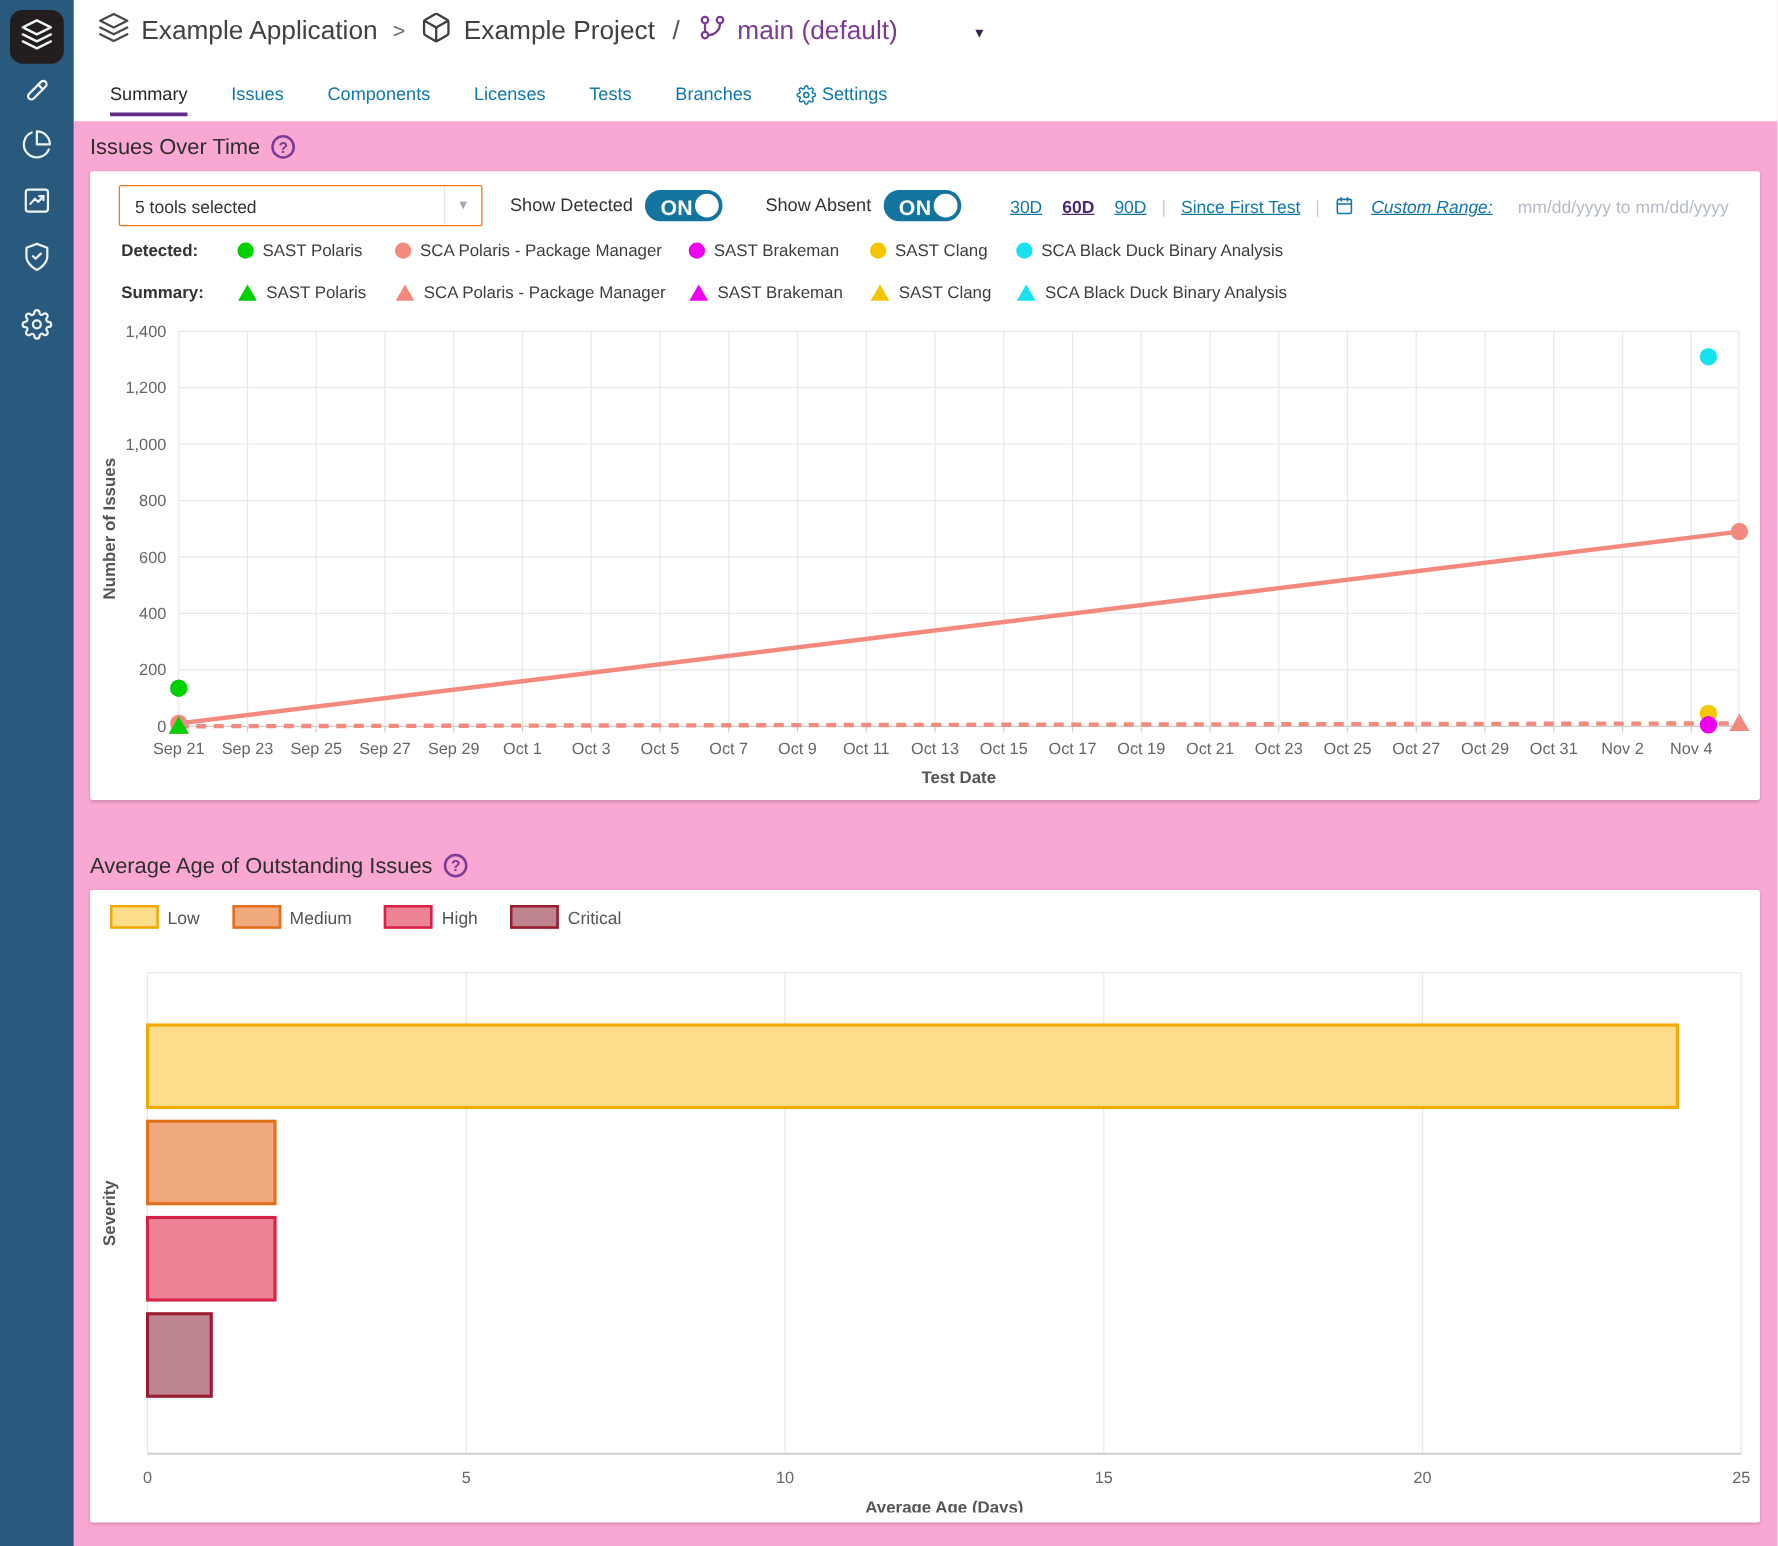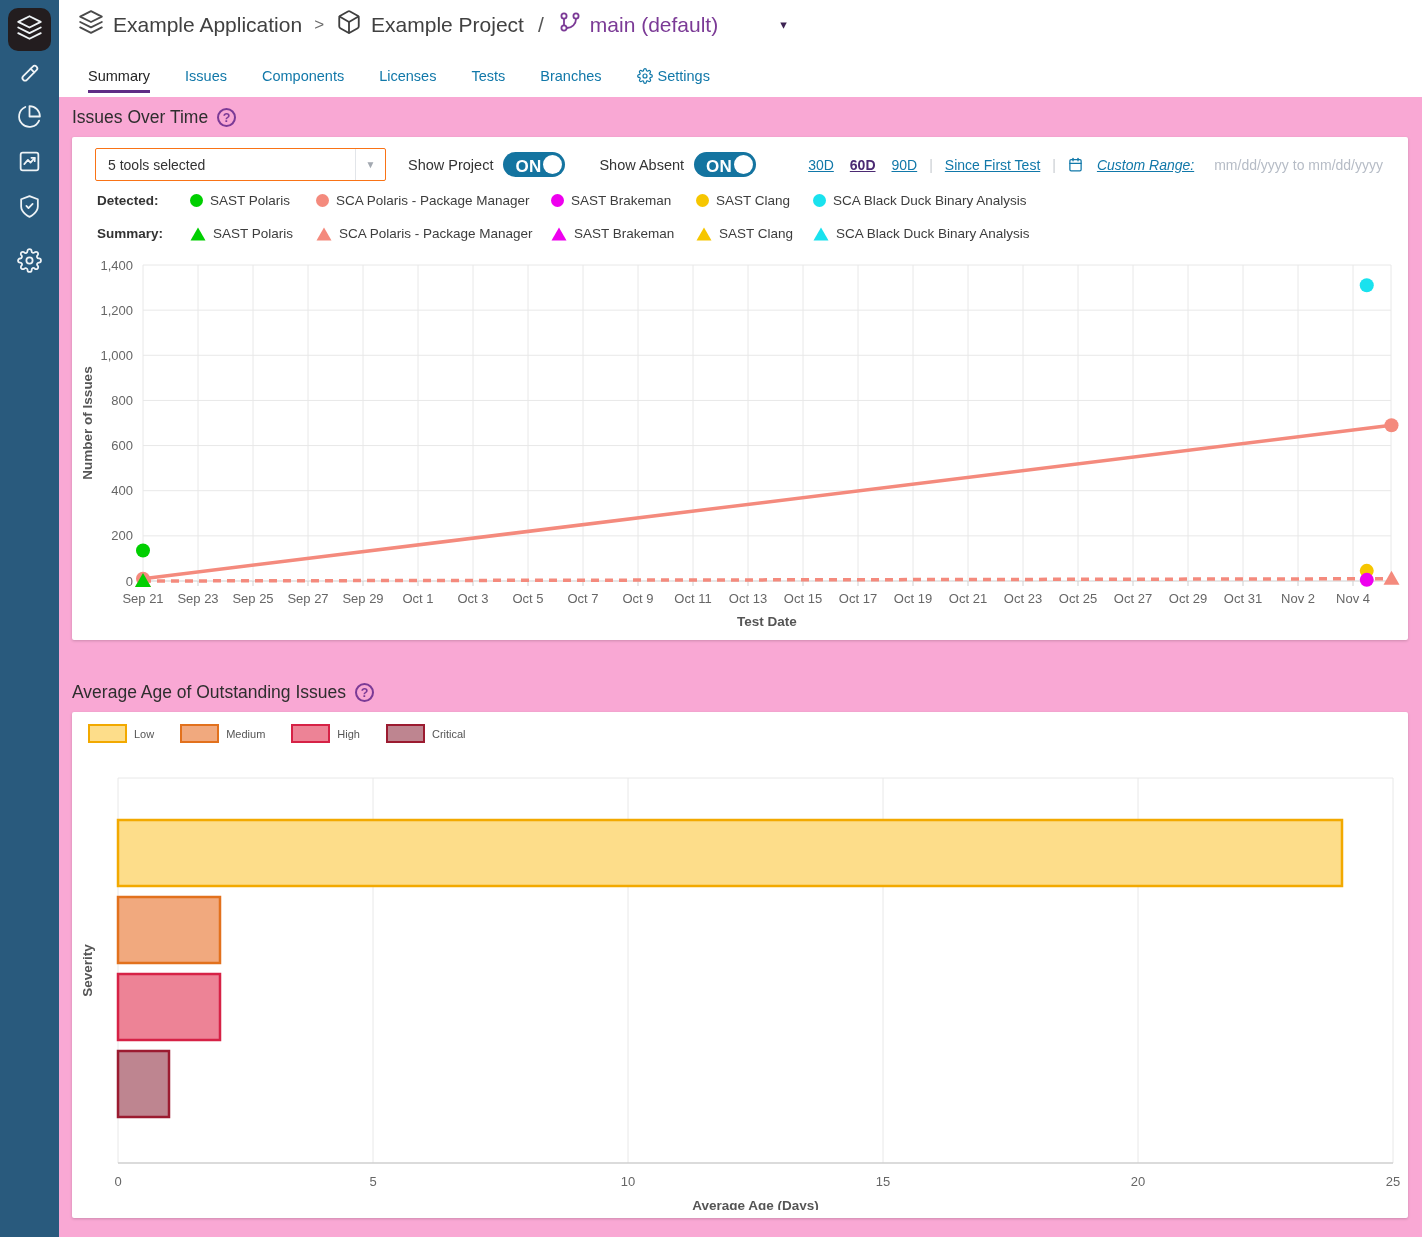--- a/index.html
+++ b/index.html
@@ -63,21 +63,21 @@
   svg.chart { position:absolute; }
   #chart1 { left:3px; top:113px; }
   #chart2 { left:3px; top:48px; }
   svg .tick { fill:#666; font-size:13px; }
   svg .axis-title { fill:#555; font-size:13.5px; font-weight:bold; }
 
   
   .bar-legend { position:absolute; top:12px; left:16px; display:flex; align-items:center; }
   .bar-legend .bl-item { display:flex; align-items:center; margin-right:26px; }
   .bar-legend .swatch { width:39px; height:19px; border-width:2px; border-style:solid; margin-right:7px; }
-  .bar-legend .bl-label { font-size:11px; color:#555; }
+  .bar-legend .bl-label { font-size:14px; color:#555; }
 </style>
 </head>
 <body>
 
 <div class="page">
 
   <aside class="sidebar">
     <div class="logo-btn">
       <span>
         <svg width="27" height="27" viewBox="0 0 24 24">
@@ -201,21 +201,21 @@
       <span>Issues Over Time</span>
       <span class="help-badge">?</span>
     </div>
 
     <section class="card card1">
       <div class="controls">
         <div class="select-box">
           <span class="sel-text">5 tools selected</span>
           <span class="sel-caret">▼</span>
         </div>
-        <span class="ctl-label lbl-detected">Show Project</span>
+        <span class="ctl-label lbl-detected">Show Detected</span>
         <div class="toggle">
           <span class="on-text">ON</span>
           <span class="knob"></span>
         </div>
         <span class="ctl-label lbl-absent">Show Absent</span>
         <div class="toggle">
           <span class="on-text">ON</span>
           <span class="knob"></span>
         </div>
         <div class="ranges" id="ranges">

